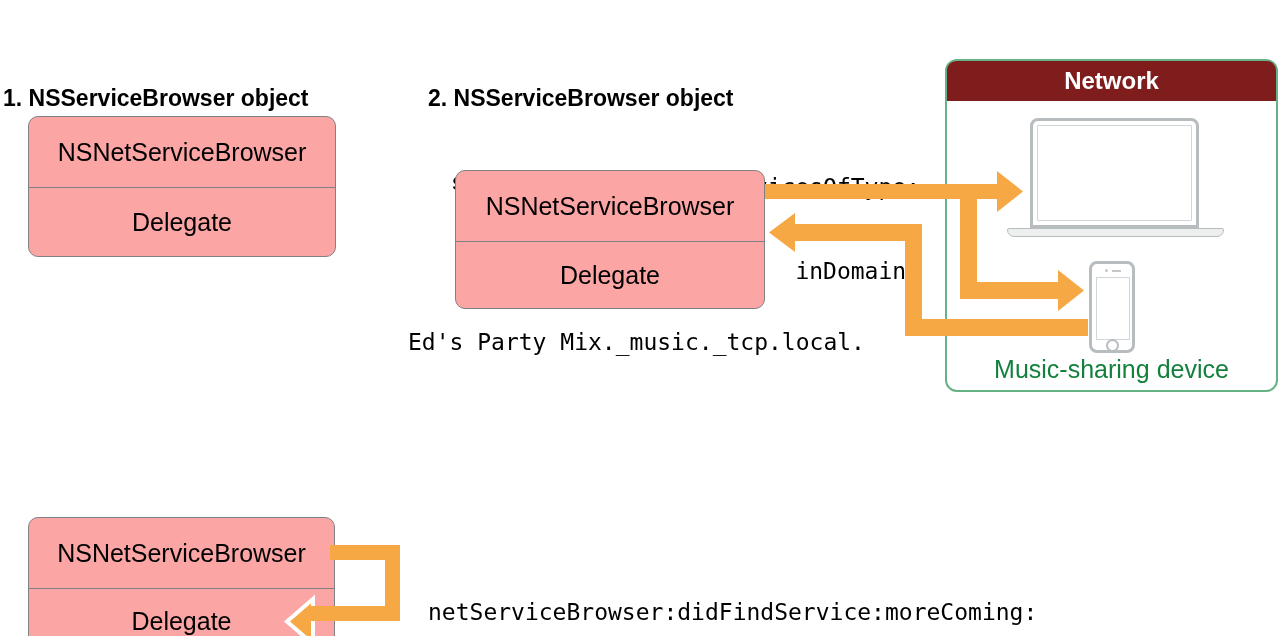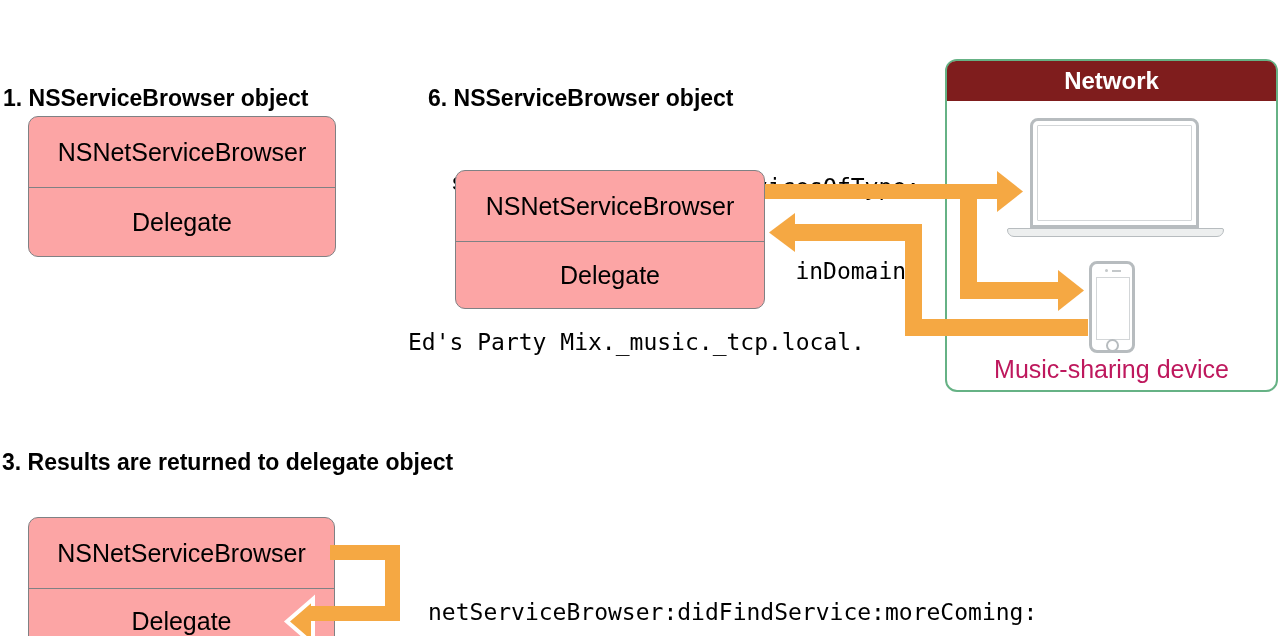--- a/index.html
+++ b/index.html
@@ -40,21 +40,21 @@
   .network-panel {
     position:absolute; left:945px; top:35px; width:333px; height:333px;
     background:#fff; border:2px solid #66B285; border-radius:12px; box-sizing:border-box;
   }
   .network-header {
     position:absolute; left:0; top:0; right:0; height:40px; background:#7f1d1d;
     border-radius:9px 9px 0 0; color:#fff; font-size:24px; font-weight:bold;
     text-align:center; line-height:40px;
   }
   .device-label {
-    position:absolute; left:0; right:0; top:294px; text-align:center; font-size:25px; color:#be185d;
+    position:absolute; left:0; right:0; top:294px; text-align:center; font-size:25px; color:#15803d;
   }
 
   
   .laptop-screen {
     position:absolute; left:83px; top:57px; width:169px; height:110px;
     border:3px solid #B7BCBF; border-radius:8px 8px 0 0; background:#fff; box-sizing:border-box; padding:4px;
   }
   .laptop-screen-inner {
     width:100%; height:100%; border:1.5px solid #D3D6D8; background:#fff; box-sizing:border-box; border-radius:1px;
   }
@@ -86,21 +86,21 @@
   <div class="heading h1">
     <div>1. NSServiceBrowser object</div>
     <div class="line2">and delegate are initialized</div>
   </div>
   <div class="obj-box box1">
     <div class="cell cell-top">NSNetServiceBrowser</div>
     <div class="cell cell-bottom">Delegate</div>
   </div>
 
   <div class="heading h2">
-    <div>6. NSServiceBrowser object</div>
+    <div>2. NSServiceBrowser object</div>
     <div class="line2">searches asynchronously</div>
   </div>
   <div class="mono call-label">
     <div>searchForServicesOfType:</div>
     <div>inDomain:</div>
   </div>
   <div class="obj-box box2">
     <div class="cell cell-top">NSNetServiceBrowser</div>
     <div class="cell cell-bottom">Delegate</div>
   </div>
@@ -116,21 +116,20 @@
     </div>
     <div class="phone-body">
       <div class="phone-dot"></div>
       <div class="phone-dash"></div>
       <div class="phone-screen"></div>
       <div class="phone-home"></div>
     </div>
     <div class="device-label">Music-sharing device</div>
   </div>
 
-  <div class="heading h3">3. Results are returned to delegate object</div>
   <div class="obj-box box3">
     <div class="cell cell-top">NSNetServiceBrowser</div>
     <div class="cell cell-bottom">Delegate</div>
   </div>
   <div class="mono callbacks">
     <div>netServiceBrowser:didFindService:moreComing:</div>
     
     
   </div>
 

